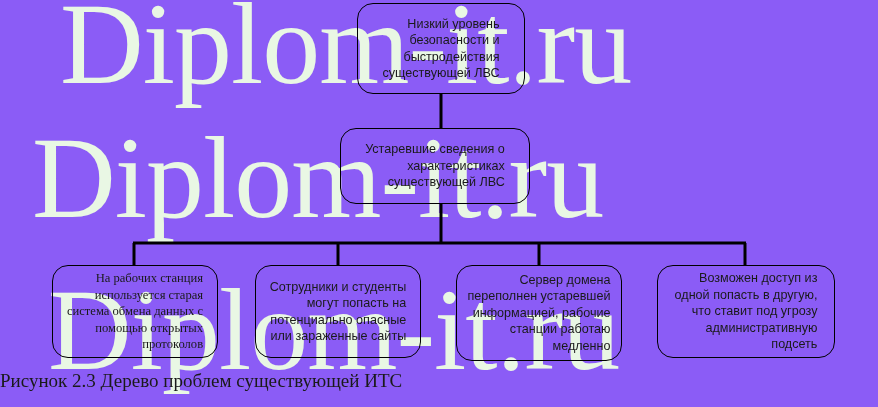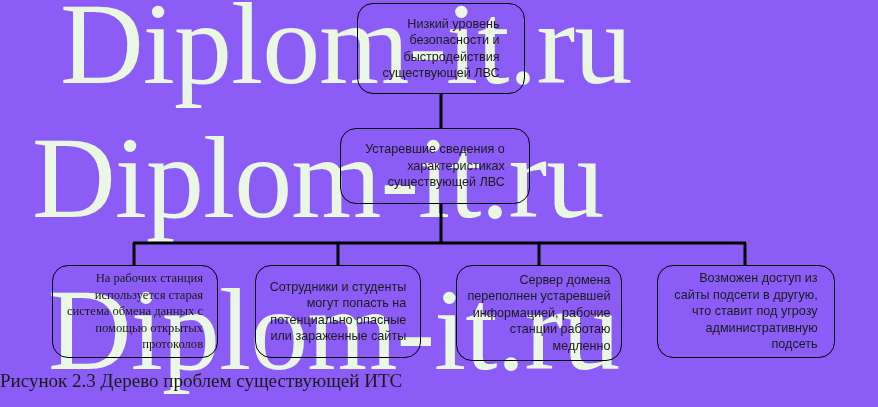--- a/index.html
+++ b/index.html
@@ -140,21 +140,21 @@
   <div class="node" id="node-leaf-2">
     <span class="node-text">Сервер домена
 переполнен устаревшей
 информацией, рабочие
 станции работаю
 медленно</span>
   </div>
 
   <div class="node" id="node-leaf-3">
     <span class="node-text">Возможен доступ из
-сайты подсети в другую,
+одной попасть в другую,
 что ставит под угрозу
 административную
 подсеть</span>
   </div>
 
   <div id="caption">Рисунок 2.3 Дерево проблем существующей ИТС</div>
 
 </div>
 
 </body></html>

